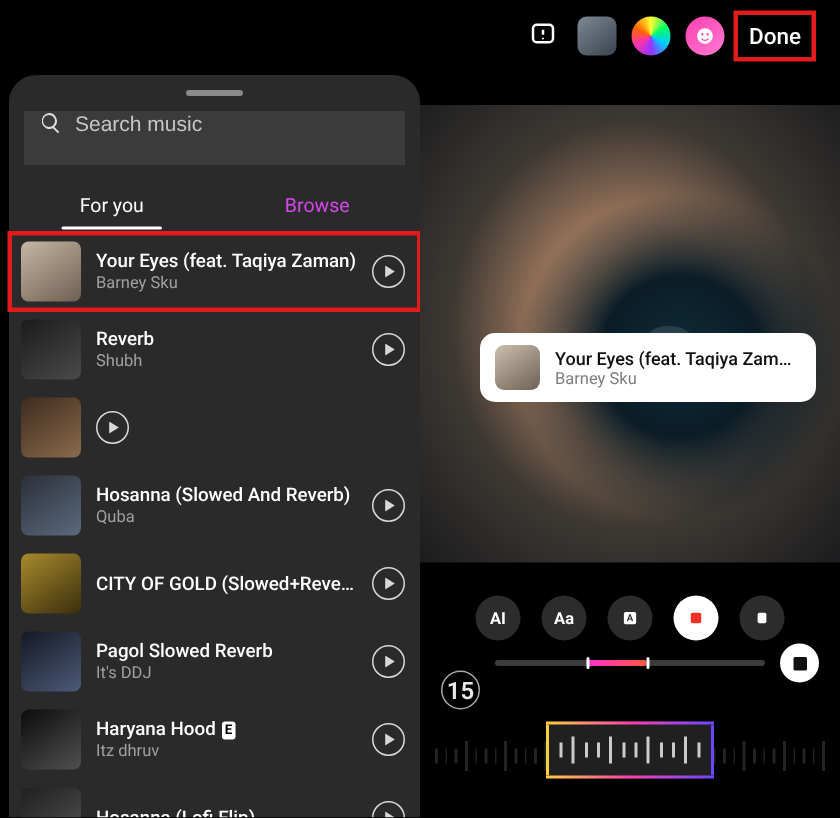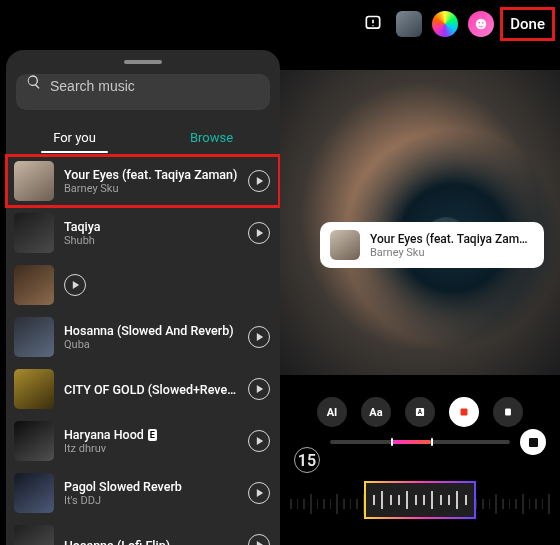--- a/index.html
+++ b/index.html
@@ -27,41 +27,41 @@
     padding-top: 10px;
   }
   .grabber {
     width: 38px; height: 4px; border-radius: 2px;
     background: #8a8a8a;
     margin: 0 auto 10px;
   }
   .search-row {
     margin: 0 10px;
     background: #3b3b3b;
-    border-radius: 10px;
+    border-radius: 0;
     height: 36px;
-    display: flex; align-items: flex-end;
-    padding: 16px 10px;
+    display: flex; align-items: flex-start;
+    padding: 0 10px;
     gap: 8px;
   }
   .search-row svg { width: 16px; height: 16px; fill: #ddd; }
   .search-input {
     background: transparent; border: none; outline: none;
     color: #ddd; font-size: 14px; flex: 1;
   }
   .search-input::placeholder { color: #c7c7c7; }
 
   .tabs {
     display: flex; margin-top: 12px;
   }
   .tab {
     flex: 1; text-align: center;
     font-size: 13px;
     padding: 8px 0 10px;
-    color: #14b8a6;
+    color: #d946ef;
     position: relative;
   }
   .tab.active { color: #fff; }
   .tab.active::after {
     content: ""; position: absolute;
     left: 35px; right: 35px; bottom: 2px;
     height: 2px; background: #fff; border-radius: 1px;
   }
 
   .song-list { }
@@ -114,21 +114,21 @@
   .art.v8{background:linear-gradient(145deg,#1f1f1f,#555);}
 
   
   .right {
     width: 280px; height: 545px;
     background: #000;
     position: relative;
     overflow: hidden;
   }
   .topbar {
-    position: absolute; top: 6px; left: 0; right: 1px;
+    position: absolute; top: 6px; left: 0; right: 12px;
     height: 36px;
     display: flex; align-items: center; justify-content: flex-end;
     gap: 10px; padding: 0 8px;
     z-index: 5;
   }
   .top-icon {
     width: 26px; height: 26px; border-radius: 50%;
     display: flex; align-items: center; justify-content: center;
   }
   .top-icon.plain svg { width: 20px; height: 20px; stroke:#fff; fill:none; stroke-width:2;}
@@ -276,21 +276,21 @@
           </div>
           <div class="play-btn">
             <svg viewBox="0 0 10 10">
               <path d="M1 0l8 5-8 5z"></path>
             </svg>
           </div>
         </div>
         <div class="song">
           <div class="art v2"></div>
           <div class="meta">
-            <div class="title">Taqiya</div>
+            <div class="title">Reverb</div>
             <div class="artist">Shubh</div>
           </div>
           <div class="play-btn">
             <svg viewBox="0 0 10 10">
               <path d="M1 0l8 5-8 5z"></path>
             </svg>
           </div>
         </div>
         <div class="song">
           <div class="art v3"></div>
@@ -317,36 +317,36 @@
           <div class="meta">
             <div class="title">CITY OF GOLD (Slowed+Reverb)</div>
           </div>
           <div class="play-btn">
             <svg viewBox="0 0 10 10">
               <path d="M1 0l8 5-8 5z"></path>
             </svg>
           </div>
         </div>
         <div class="song">
+          <div class="art v7"></div>
+          <div class="meta">
+            <div class="title">Pagol Slowed Reverb</div>
+            <div class="artist">It's DDJ</div>
+          </div>
+          <div class="play-btn">
+            <svg viewBox="0 0 10 10">
+              <path d="M1 0l8 5-8 5z"></path>
+            </svg>
+          </div>
+        </div>
+        <div class="song">
           <div class="art v6"></div>
           <div class="meta">
             <div class="title">Haryana Hood<span class="badge">E</span></div>
             <div class="artist">Itz dhruv</div>
-          </div>
-          <div class="play-btn">
-            <svg viewBox="0 0 10 10">
-              <path d="M1 0l8 5-8 5z"></path>
-            </svg>
-          </div>
-        </div>
-        <div class="song">
-          <div class="art v7"></div>
-          <div class="meta">
-            <div class="title">Pagol Slowed Reverb</div>
-            <div class="artist">It's DDJ</div>
           </div>
           <div class="play-btn">
             <svg viewBox="0 0 10 10">
               <path d="M1 0l8 5-8 5z"></path>
             </svg>
           </div>
         </div>
         <div class="song">
           <div class="art v8"></div>
           <div class="meta">

